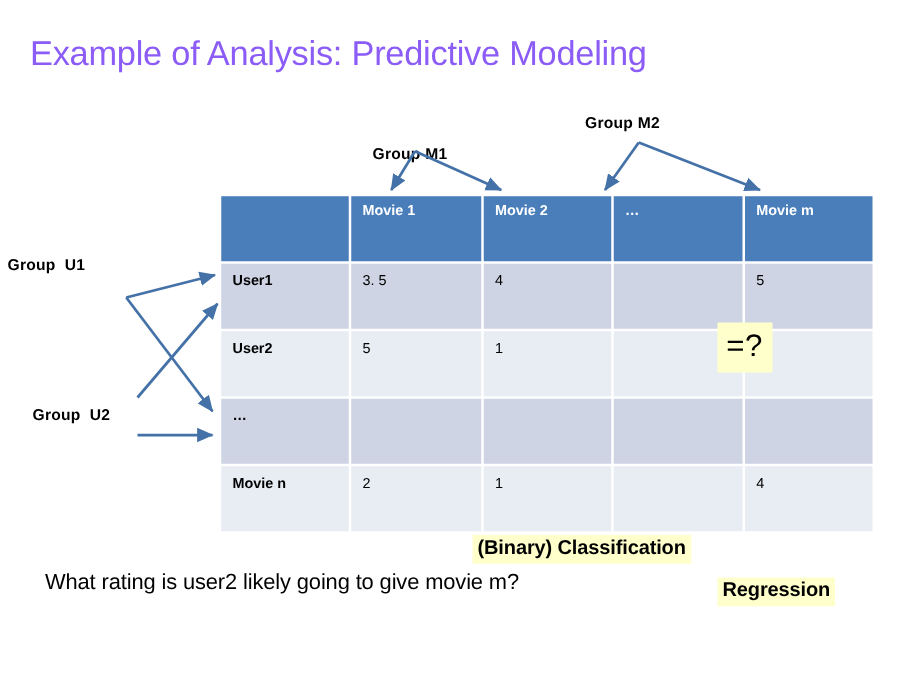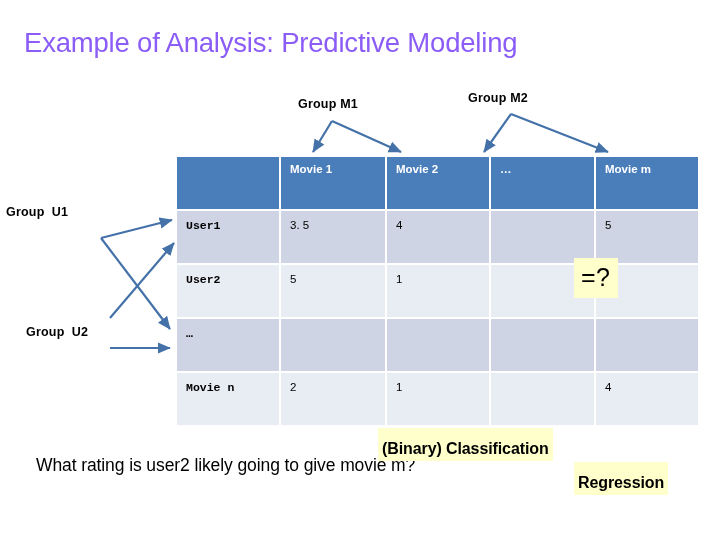--- a/index.html
+++ b/index.html
@@ -35,21 +35,21 @@
 
   
   .group-label {
     position: absolute;
     font-size: 12.5px;
     font-weight: bold;
     color: #000000;
     white-space: pre;
     letter-spacing: 0.2px;
   }
-  #label-m1 { left: 298px; top: 97px; }
+  #label-m1 { left: 298px; top: 116px; }
   #label-m2 { left: 468px; top: 91px; }
   #label-u1 { left: 6px;  top: 205px; }
   #label-u2 { left: 6px;  top: 325px; margin-left: 20px; }
 
   
   #arrows {
     position: absolute;
     left: 0; top: 0;
     width: 720px; height: 540px;
     pointer-events: none;
@@ -76,21 +76,21 @@
   #matrix tr.header-row td {
     background: #4a7ebb;
     color: #ffffff;
     font-weight: bold;
     height: 46px;
     padding-top: 6px;
   }
   #matrix tr.band-dark td  { background: #ced4e3; }
   #matrix tr.band-light td { background: #e8ecf3; }
   #matrix tr.body-row td   { padding-top: 8px; }
-  #matrix td.col-label     { font-weight: bold; font-family: Liberation Mono, monospace; }
+  #matrix td.col-label     { font-weight: bold; }
   #matrix td.col-label.ellipsis-cell { font-weight: bold; }
   .col-0 { width: 93px; }
   .col-1 { width: 95px; margin-left: 13px; }
   .col-2 { width: 93px; }
   .col-3 { width: 94px; }
   .col-4 { width: 93px; }
 
   
   #unknown-marker {
     position: absolute;
@@ -117,21 +117,21 @@
   #q1 { left: 36px; top: 428px; }
   #q2 { left: 36px; top: 455px; }
 
   .highlight-tag {
     position: absolute;
     background: #ffffcc;
     color: #000000;
     font-size: 16px;
     font-weight: bold;
     white-space: nowrap;
-    padding: 12px 4px 3px 4px;
+    padding: 2px 4px 3px 4px;
     letter-spacing: -0.1px;
   }
   #tag-classification { left: 378px; top: 428px; }
   #tag-regression     { left: 574px; top: 462px; }
 </style>
 </head>
 <body>
 
 <div id="slide">
 

